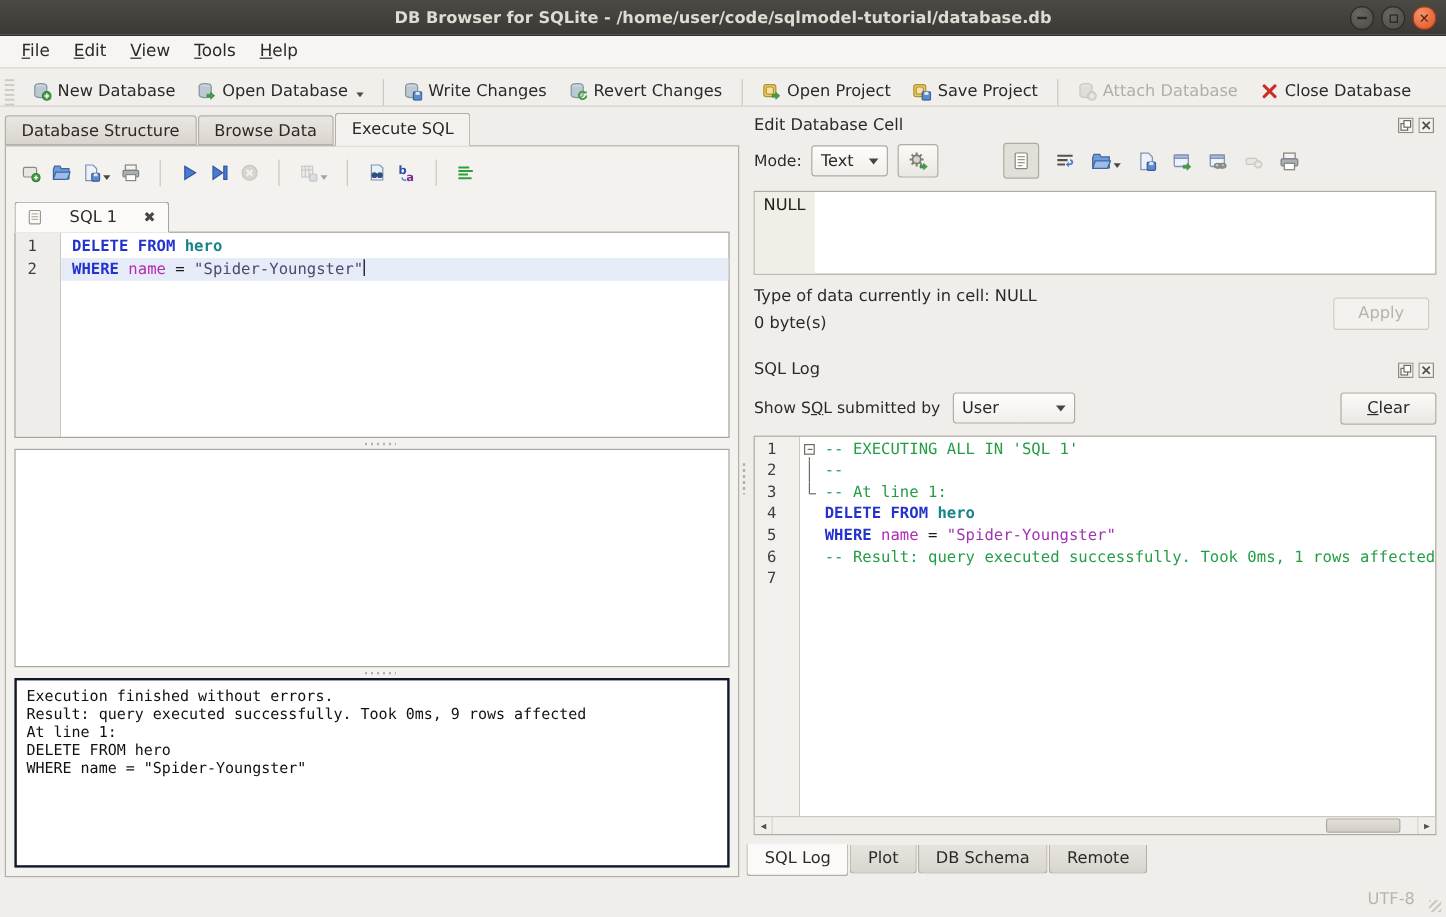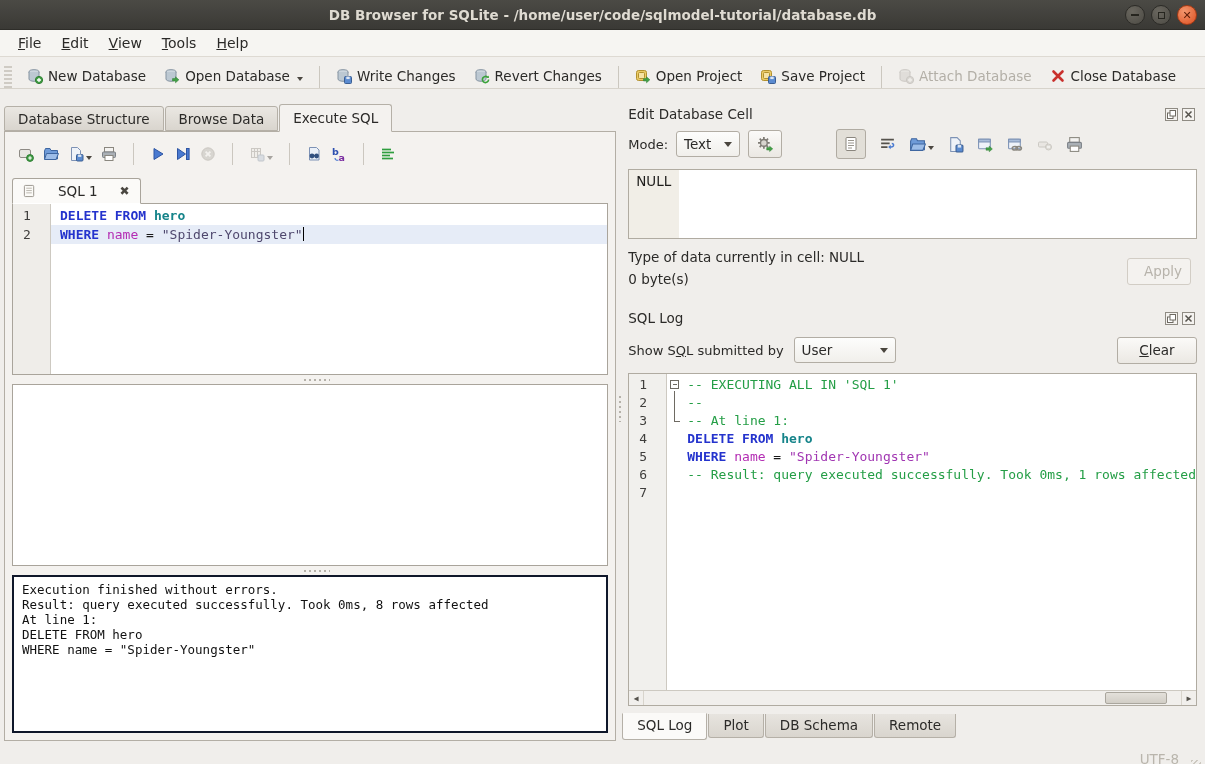--- a/index.html
+++ b/index.html
@@ -25,21 +25,21 @@
   
   .toolbar { height:33px; background:#f1efec; border-top:1px solid #dedad3; border-bottom:1px solid #d7d3cb; display:flex; align-items:flex-end; padding-left:4px; }
   .tgrip { width:8px; height:22px; margin-right:6px; background:repeating-linear-gradient(#c6c2ba 0 2px, transparent 2px 4px); background-size:2px 100%; background-position:2px 0; background-repeat:repeat-x; opacity:.8;}
   .tbtn { display:flex; align-items:center; gap:5px; padding:4px 9px; font-size:13.5px; border-radius:3px; }
   .tbtn.disabled { color:#b3afa7; }
   .tsep { width:1px; height:22px; background:#cbc7bf; margin:0 7px; }
   .icon16 { width:16px; height:16px; flex:0 0 16px; }
   .mini-caret { width:0; height:0; border:3.5px solid transparent; border-top:4.5px solid #4b4741; margin:10px 0 0 2px; }
 
   
-  .main { display:flex; height:645px;margin-top:10px; }
+  .main { display:flex; height:645px; }
   .left-panel { width:701px; padding:4px 0 3px 4px; display:flex; flex-direction:column; }
   .vsplit { width:7px; position:relative; }
   .vsplit::after { content:""; position:absolute; left:3px; top:46%; width:2px; height:26px;
      background:repeating-linear-gradient(#b5b1a9 0 2px, transparent 2px 5px); }
   .right-panel { flex:1; padding:4px 8px 3px 0; display:flex; flex-direction:column; }
 
   
   .tabbar { display:flex; align-items:flex-end; position:relative; z-index:2; height:28px; }
   .tab { height:25px; line-height:24px; padding:0 13px; margin-right:1px; font-size:13.5px;
      background:linear-gradient(#ecc, #dcd8d1); background:linear-gradient(#eae7e2,#d9d5ce);
@@ -95,21 +95,21 @@
   .cell-icons { display:flex; align-items:center; gap:13px; margin-left:46px; }
   .icbtn { display:flex; align-items:center; }
   .icbtn.pressed { width:30px; height:30px; border:1px solid #b0aba2; border-radius:3px; background:#e2dfd8; justify-content:center; }
   .icbtn.dis { opacity:.5; }
 
   .cell-editor { height:70px; border:1px solid #b0aba1; background:#fff; display:flex; margin:8px 0 0 6px; }
   .cell-gutter { width:50px; background:#f1eee7; padding:3px 0 0 7px; font-size:13.5px; color:#1e1d1b; }
   .cell-info { display:flex; align-items:center; margin:10px 6px 0 6px; }
   .cell-info .lines { flex:1; }
   .cell-info .lines div { font-size:13.5px; margin-bottom:6px; }
-  .apply { width:64px; }
+  .apply { width:80px; }
 
   .filter-row { height:34px; display:flex; align-items:center; gap:10px; padding-left:6px; margin-top:4px; }
   .filter-row .sp { flex:1; }
 
   .log-wrap { flex:1; margin:6px 0 0 6px; border:1px solid #b0aba1; background:linear-gradient(to right,#f1f0ed 0,#f1f0ed 37px,#cdc9c1 37px,#cdc9c1 38px,#fff 38px); display:flex; flex-direction:column; min-height:0; font-family:"DejaVu Sans Mono",monospace; font-size:13px; padding-top:2px; }
   .log-lines { flex:1; overflow:hidden; }
   .log-wrap .code-row { height:18px; line-height:18px; }
   .fold { position:relative; flex:0 0 17px; background:#fff; }
   .fbox { position:absolute; left:3px; top:4px; width:9px; height:9px; background:#fff; border:1px solid #6e6a62; }
   .fbox::after { content:""; position:absolute; left:1.5px; top:3px; width:4px; height:1px; background:#6e6a62; }
@@ -343,21 +343,21 @@
         </div>
 
       <div class="hsplit"></div>
 
       <div class="results"></div>
 
       <div class="hsplit"></div>
 
       <div class="messages">
           <div>Execution finished without errors.</div>
-          <div>Result: query executed successfully. Took 0ms, 8 rows affected</div>
+          <div>Result: query executed successfully. Took 0ms, 9 rows affected</div>
           <div>At line 1:</div>
           <div>DELETE FROM hero</div>
           <div>WHERE name = "Spider-Youngster"</div>
         </div>
     </div>
   </div>
 
   <div class="vsplit"></div>
 
   <div class="right-panel">

